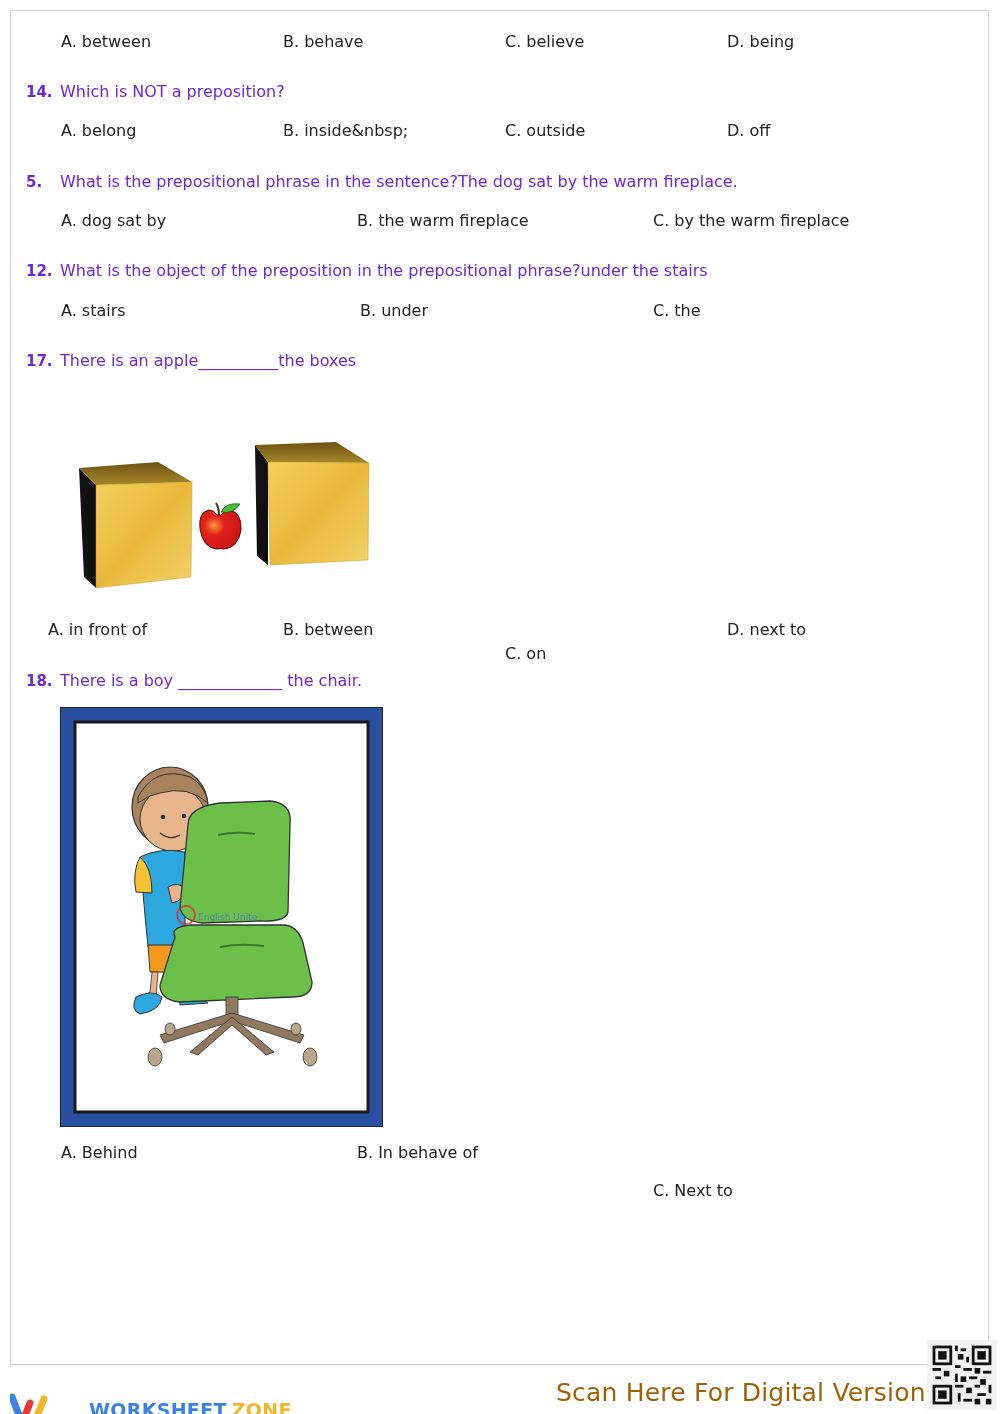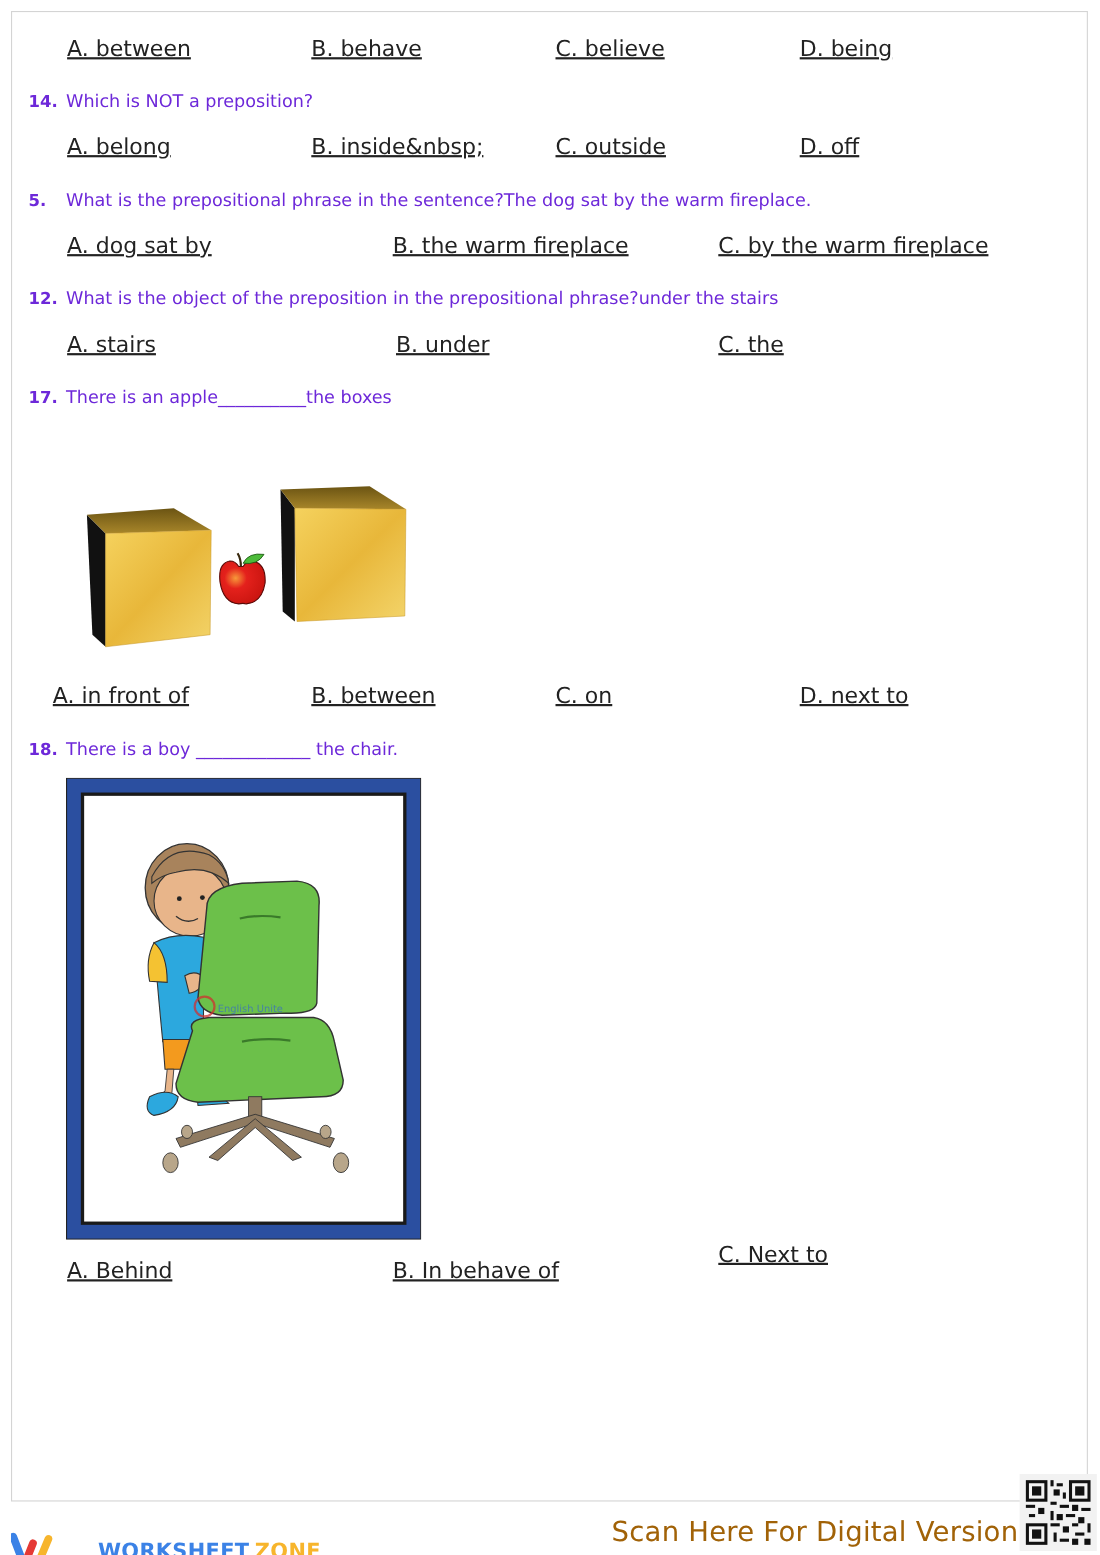--- a/index.html
+++ b/index.html
@@ -2,21 +2,21 @@
 <html><head>
 <meta charset="utf-8">
 <style>
   html, body { margin: 0; padding: 0; background: #ffffff; }
   body { width: 1000px; height: 1414px; position: relative; overflow: hidden;
          font-family: "DejaVu Sans", sans-serif; color: #222; }
   .page { position: absolute; left: 10px; top: 10px; width: 979px; height: 1355px;
           border: 1px solid #d4d4d4; box-sizing: border-box; }
   .q { position: absolute; left: 26px; font-size: 16px; color: #6d28d9; white-space: nowrap; }
   .q .num { font-weight: bold; display: inline-block; width: 34px; font-size: 15px; }
-  .opt { position: absolute; font-size: 20px; color: #222; white-space: nowrap; text-decoration: underline; }
+  .opt { position: absolute; font-size: 16px; color: #222; white-space: nowrap; }
   .img-boxes { position: absolute; left: 74px; top: 432px; width: 300px; height: 165px; }
   .img-chair { position: absolute; left: 60px; top: 707px; width: 323px; height: 420px; }
   .footer-logo { position: absolute; left: 10px; top: 1392px; height: 36px; display: flex; align-items: center; gap: 31px; }
   .logo-text { font-family: "DejaVu Sans", sans-serif; font-weight: bold; font-size: 19px; letter-spacing: 0.3px; margin-left: 8px; }
   .logo-text .w { color: #3b82e6; }
   .logo-text .z { color: #f7b52c; margin-left: 5px; }
   .scan { position: absolute; left: 556px; top: 1378px; font-size: 25px; color: #a16207;
           font-family: "DejaVu Sans", sans-serif; letter-spacing: 0.2px; }
   .qr { position: absolute; left: 927px; top: 1340px; width: 70px; height: 70px; background: #f2f2f2; }
 </style>
@@ -88,21 +88,21 @@
 
   <g>
     <polygon points="181,13 194,30 194,133 183,124" fill="#111"></polygon>
     <polygon points="181,13 262,10 295,31 194,30" fill="url(#boxTop)"></polygon>
     <polygon points="194,30 295,31 294,128 196,133" fill="url(#boxFront)" stroke="#c99a2a" stroke-width="0.5"></polygon>
   </g>
 </svg>
 
 <div class="opt" style="left:48px;top:620px">A. in front of</div>
 <div class="opt" style="left:283px;top:620px">B. between</div>
-<div class="opt" style="left:505px;top:620px">C. on</div>
+<div class="opt" style="left:505px;top:644px">C. on</div>
 <div class="opt" style="left:727px;top:620px">D. next to</div>
 
 <div class="q" style="top:671px">
   <span class="num">18.</span><span>There is a boy _____________ the chair.</span>
 </div>
 
 <svg class="img-chair" viewBox="0 0 323 420">
 
   <rect x="0.5" y="0.5" width="322" height="419" fill="#2b4fa0" stroke="#222" stroke-width="1"></rect>
   <rect x="15" y="15" width="293" height="390" fill="#ffffff" stroke="#1a1a1a" stroke-width="3"></rect>
@@ -144,21 +144,21 @@
   </g>
 
   <g opacity="0.75">
     <circle cx="126" cy="208" r="9" fill="none" stroke="#d03030" stroke-width="2"></circle>
     <text x="138" y="213" font-size="9" fill="#3a6fc0" font-family="DejaVu Sans, sans-serif">English Unite</text>
   </g>
 </svg>
 
 <div class="opt" style="left:61px;top:1143px">A. Behind</div>
 <div class="opt" style="left:357px;top:1143px">B. In behave of</div>
-<div class="opt" style="left:653px;top:1128px">C. Next to</div>
+<div class="opt" style="left:653px;top:1181px">C. Next to</div>
 
 <div class="footer-logo">
   <svg width="40" height="34" viewBox="0 0 40 34">
     <path d="M2,4 L12,30" stroke="#3b82e6" stroke-width="7" stroke-linecap="round"></path>
     <path d="M12,30 L20,10" stroke="#e53935" stroke-width="7" stroke-linecap="round"></path>
     <path d="M24,30 L34,6" stroke="#f7b52c" stroke-width="7" stroke-linecap="round"></path>
   </svg>
   <span class="logo-text">
     <span class="w">WORKSHEET</span><span class="z">ZONE</span>
   </span>

